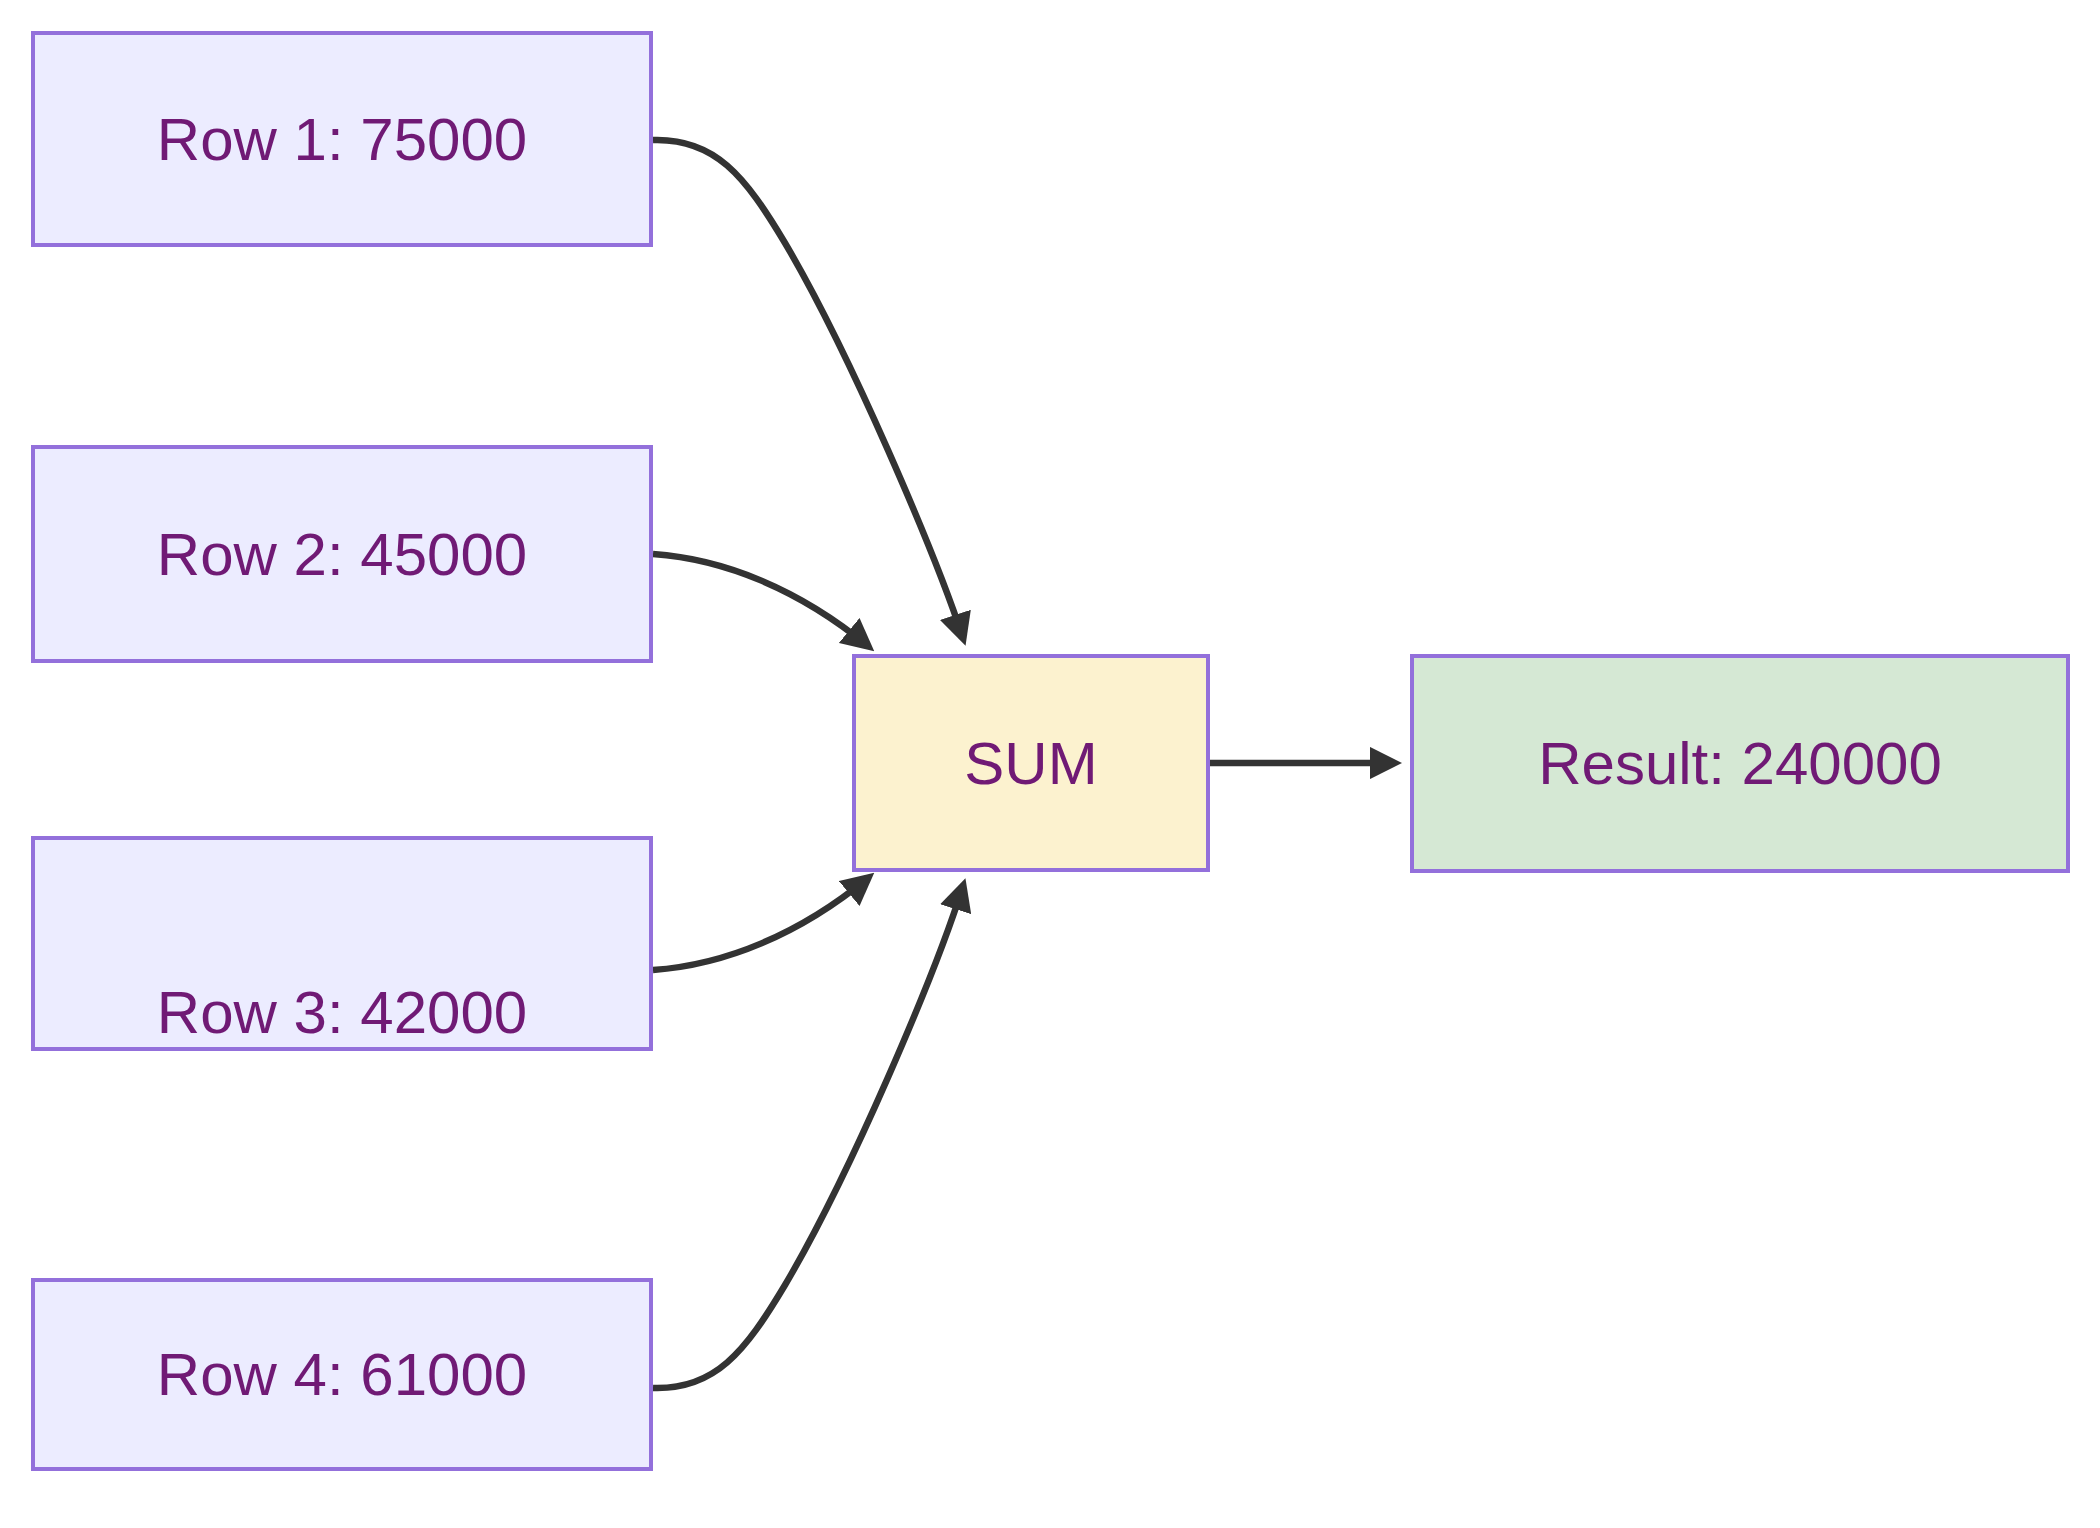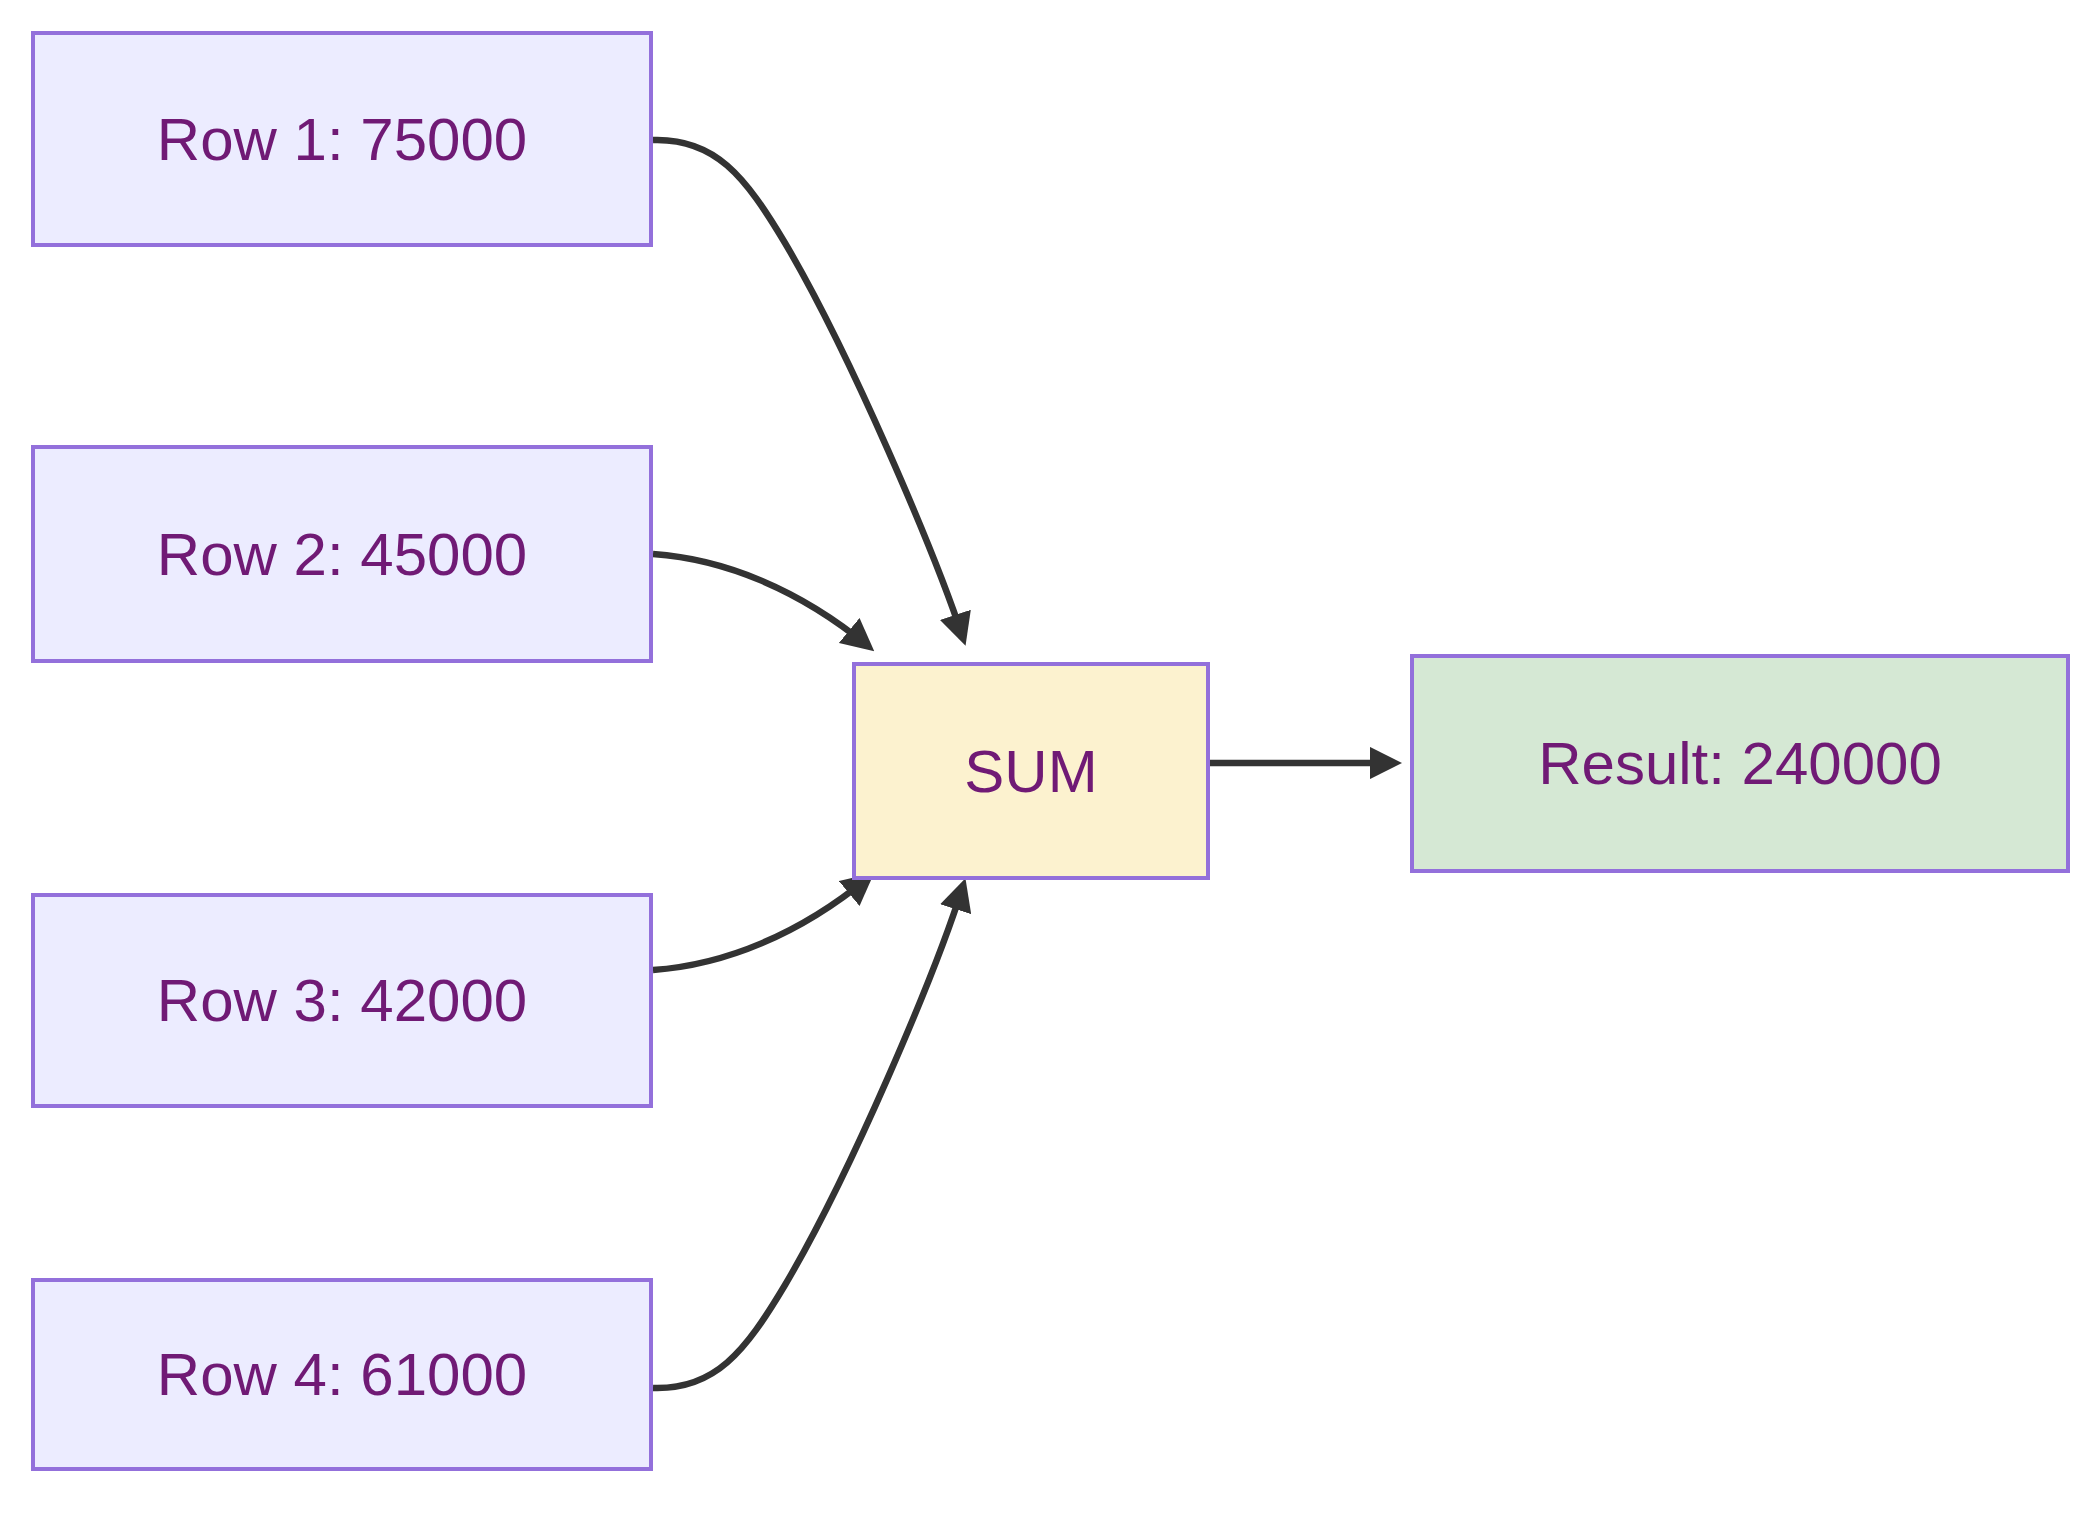--- a/index.html
+++ b/index.html
@@ -34,26 +34,26 @@
     background: #ECECFF;
     display: flex;
     align-items: center;
     justify-content: center;
     font-size: 60px;
     color: #701a75;
     text-align: center;
     white-space: nowrap;
   }
   .node--input  { background: #ECECFF; }
-  .node--sum    { background: #FCF2CF; margin-top: 8px; }
+  .node--sum    { background: #FCF2CF; }
   .node--result { background: #D5E8D4; }
 
   .node--row1   { left: 31px;   top: 31px;   width: 622px; height: 216px; }
   .node--row2   { left: 31px;   top: 445px;  width: 622px; height: 218px; }
-  .node--row3   { left: 31px;   top: 893px;  width: 622px; height: 215px; }
+  .node--row3   { left: 31px;   top: 836px;  width: 622px; height: 215px; align-items: flex-end; }
   .node--row4   { left: 31px;   top: 1278px; width: 622px; height: 193px; }
   .node--sumbox { left: 852px;  top: 654px;  width: 358px; height: 218px; }
   .node--resbox { left: 1410px; top: 654px;  width: 660px; height: 219px; }
 </style>
 </head>
 <body>
 
 <div class="canvas">
 
   <svg class="edges-layer" viewBox="0 0 2100 1528" xmlns="http://www.w3.org/2000/svg">

